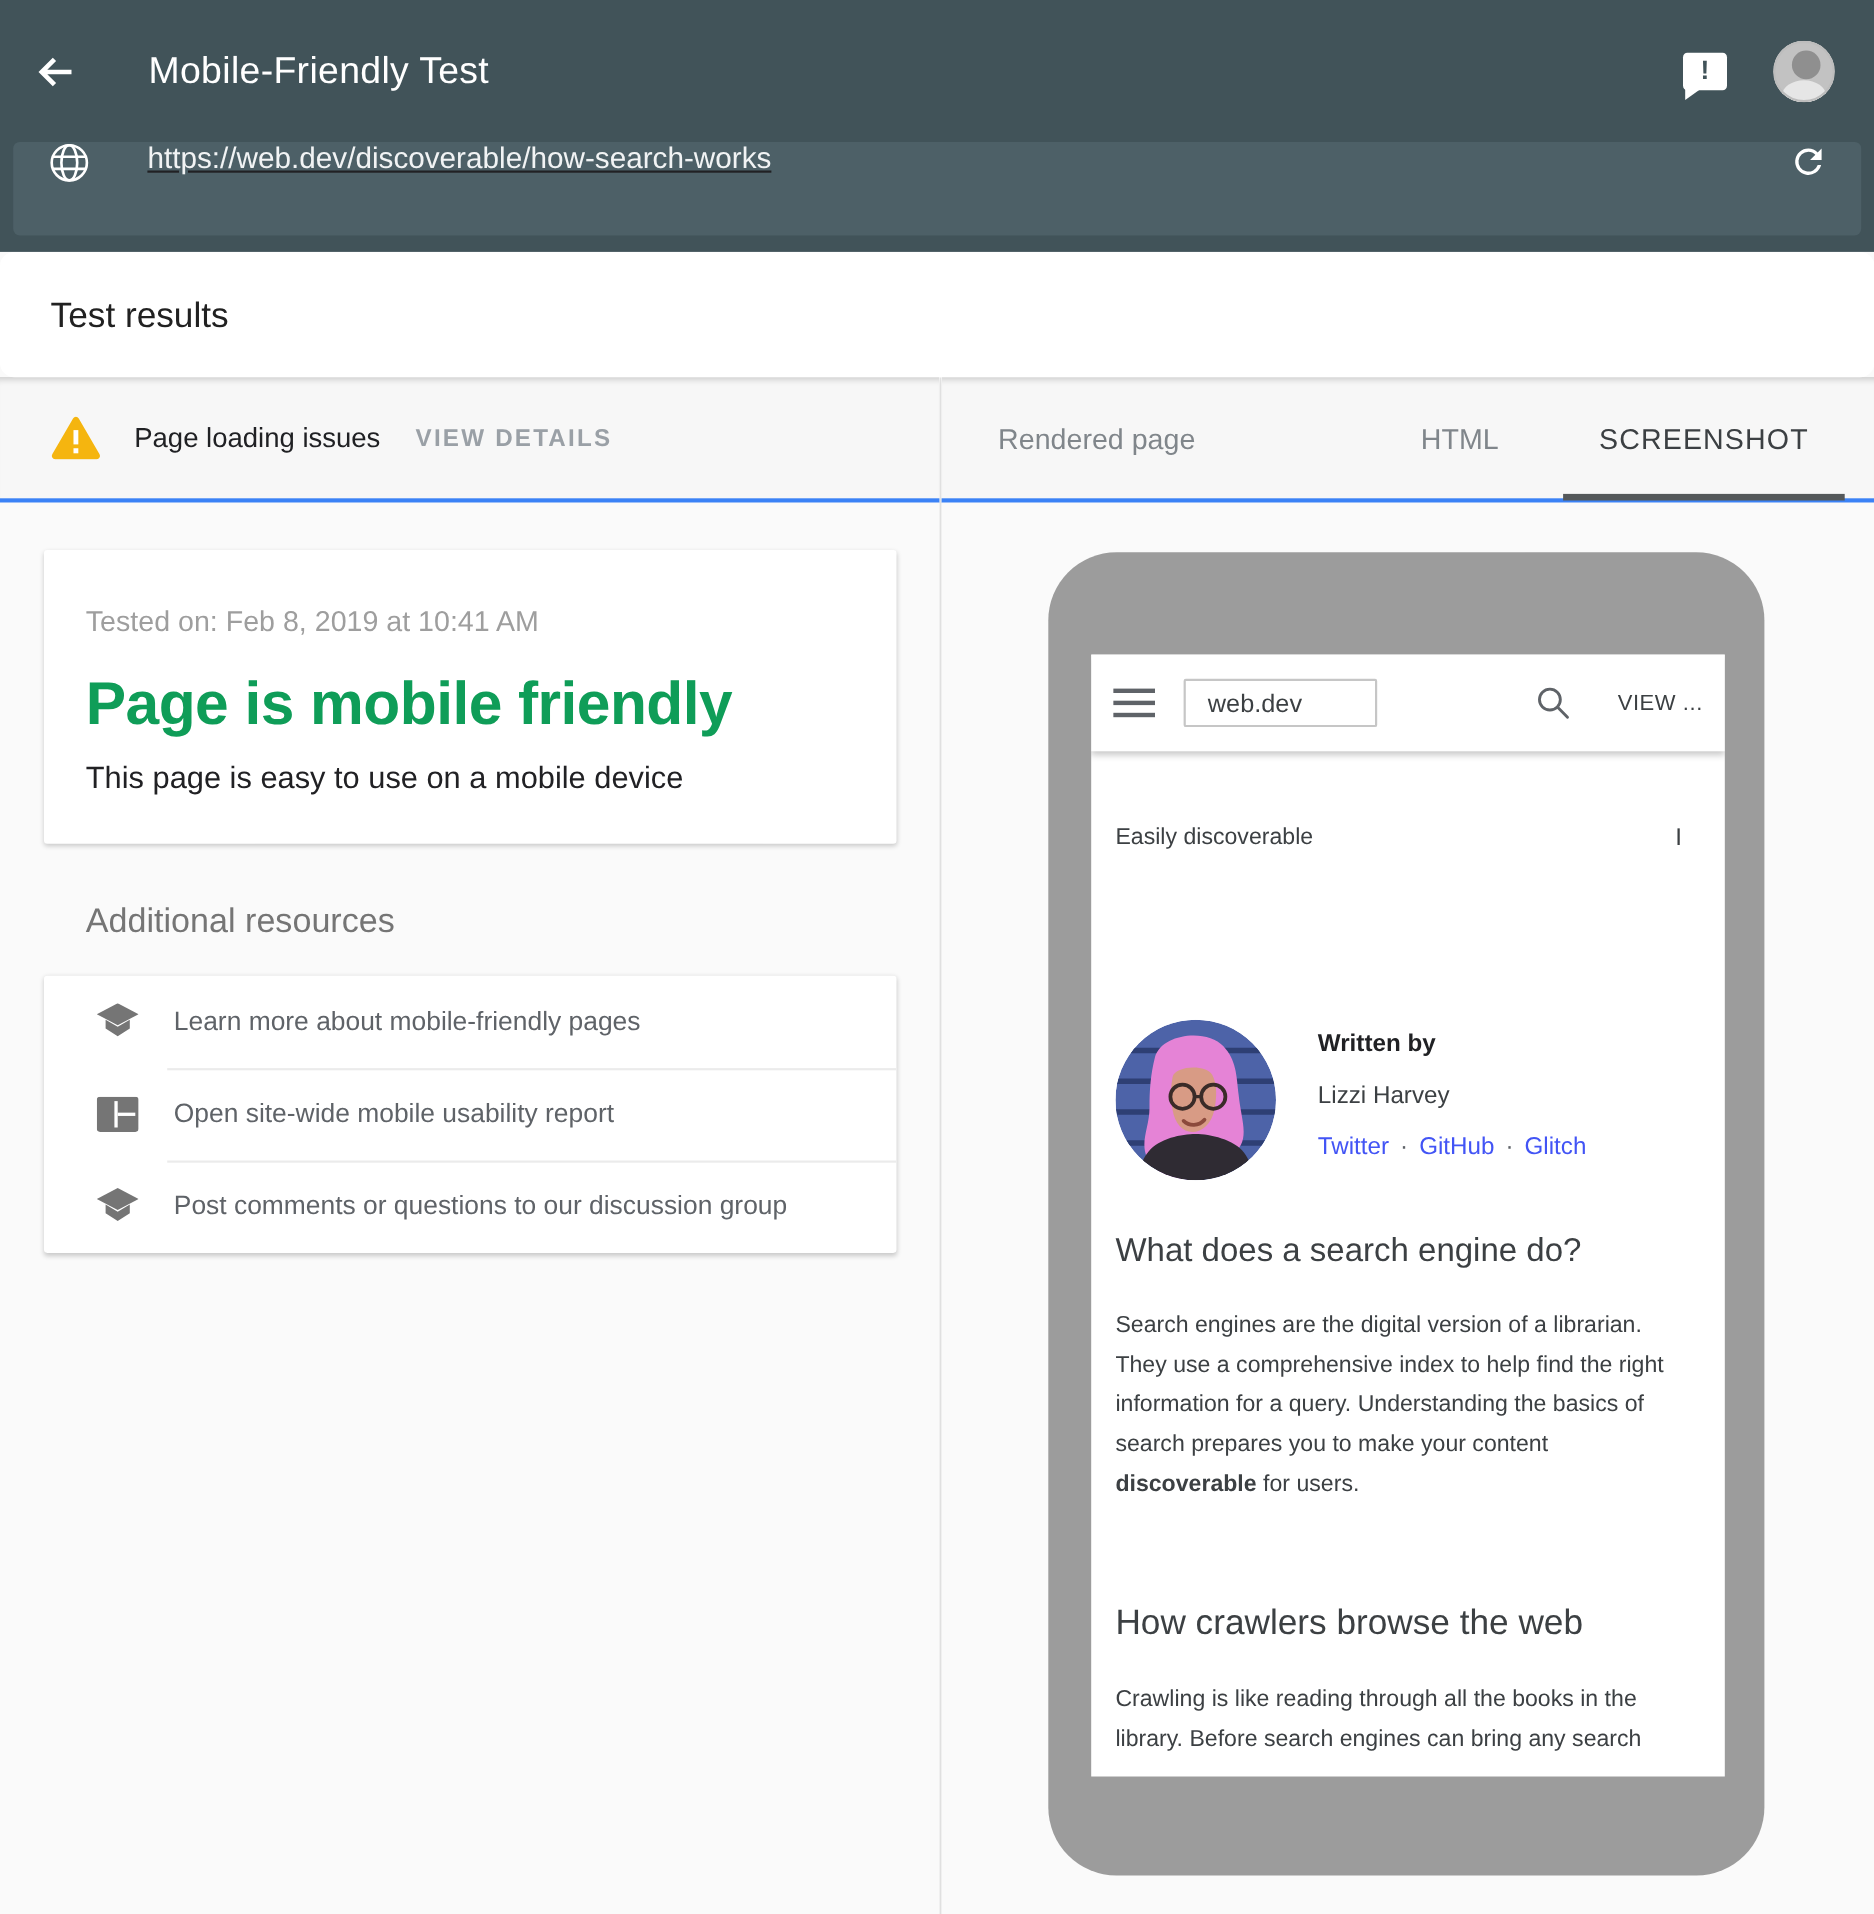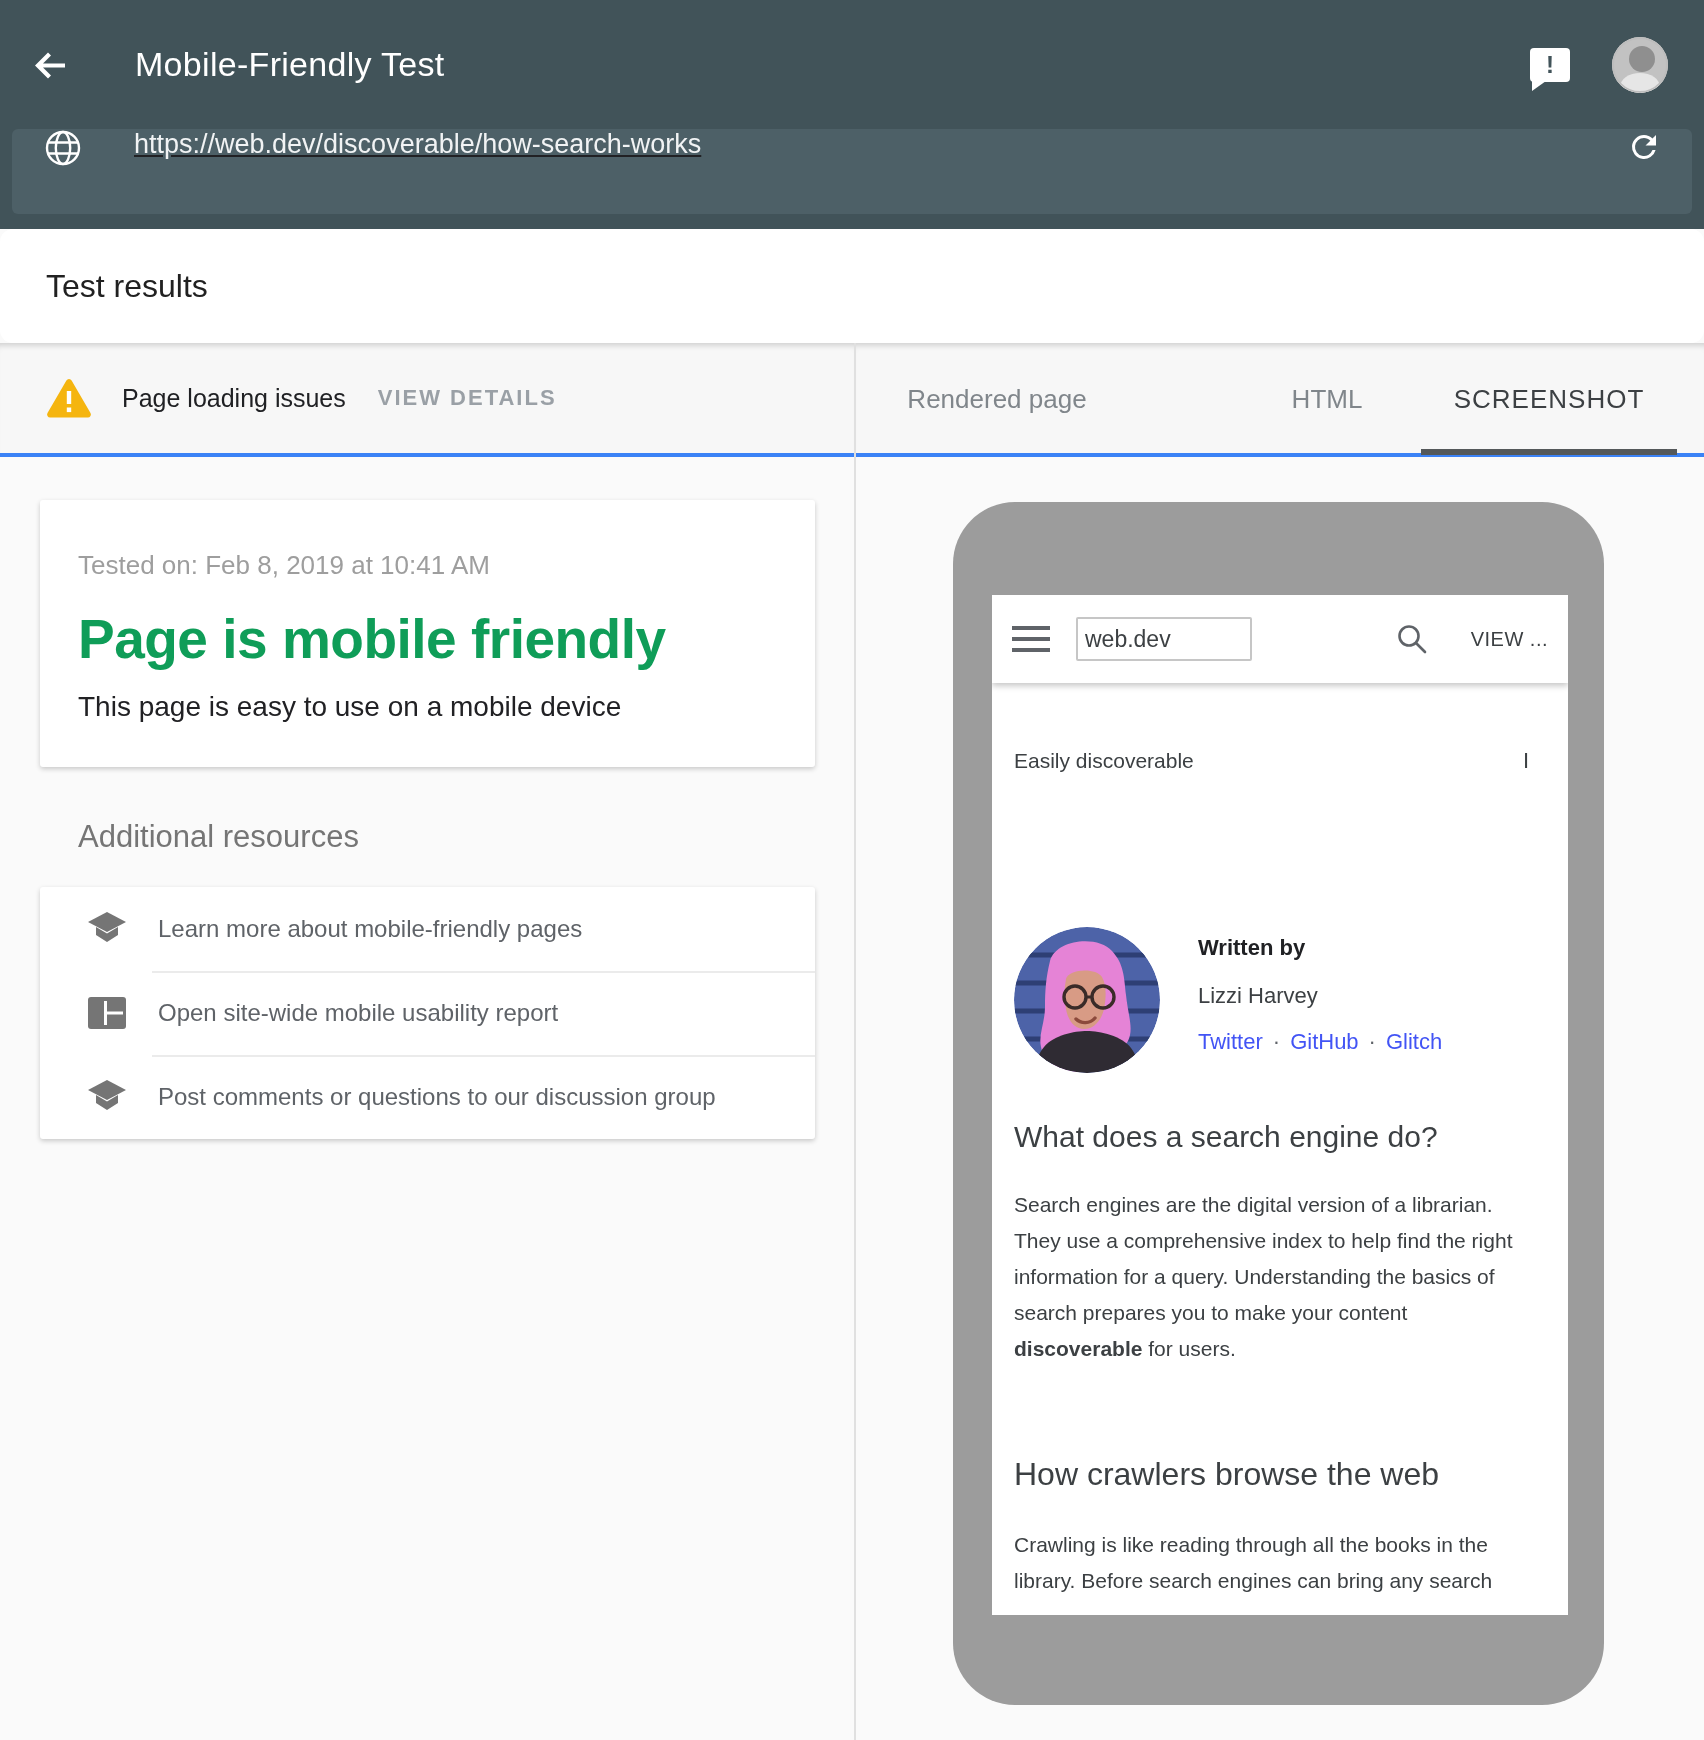--- a/index.html
+++ b/index.html
@@ -54,21 +54,21 @@
   .resources-card { margin-top:32px; }
   .res-item { height:84px; display:flex; align-items:center; padding-left:48px; cursor:pointer; position:relative; }
   .res-item + .res-item::before { content:""; position:absolute; top:0; left:112px; right:0; border-top:2px solid #ebebeb; }
   .res-label { font-size:24px; color:#5f6368; margin-left:32px; }
   
   .phone { position:absolute; left:97px; top:45px; width:651px; height:1203px; background:#9c9c9c; border-radius:62px; }
   .screen { position:absolute; left:39px; top:93px; width:576px; height:1020px; background:#ffffff; overflow:hidden; }
   .m-header { height:88px; display:flex; align-items:center; padding:0 20px; position:relative; z-index:2;
     background:#fff; box-shadow:0 3px 6px rgba(0,0,0,.22); }
   .m-site-box { margin-left:26px; width:176px; height:44px; border:2px solid #c6c6c6; border-radius:2px;
-    display:flex; align-items:center; padding-left:7px; font-size:23px; color:#3c4043; }
+    display:flex; align-items:center; padding-left:20px; font-size:23px; color:#3c4043; }
   .m-spacer { flex:1; }
   .m-sign { margin-left:42px; font-size:20px; font-weight:500; letter-spacing:.5px; color:#3c4043; white-space:nowrap; }
   .m-body { padding:0 39px 0 22px; position:relative; z-index:1; }
   .m-crumb-row { margin-top:64px; display:flex; justify-content:space-between; align-items:center; height:28px; }
   .m-crumb { font-size:21px; color:#3c4043; }
   .m-crumb-more { font-size:22px; color:#3c4043; }
   .m-author { margin-top:152px; display:flex; }
   .m-author-avatar { width:146px; height:146px; border-radius:50%; overflow:hidden; flex:0 0 auto; }
   .m-author-info { margin-left:38px; padding-top:8px; }
   .m-written-by { font-size:22px; font-weight:bold; color:#202124; }

